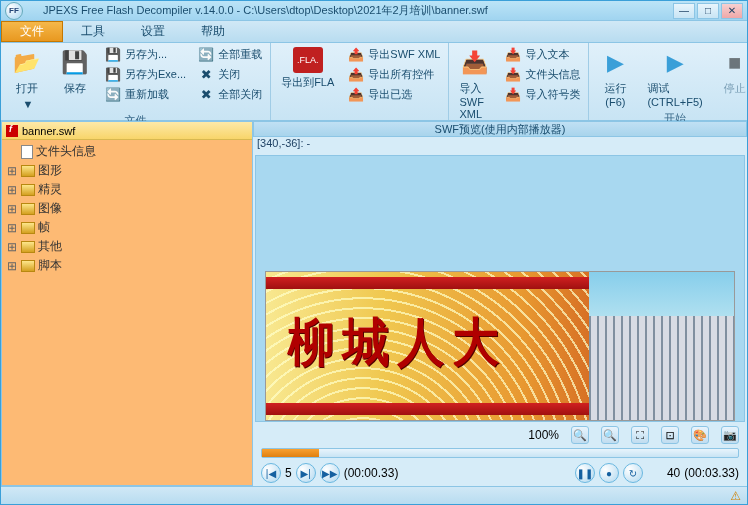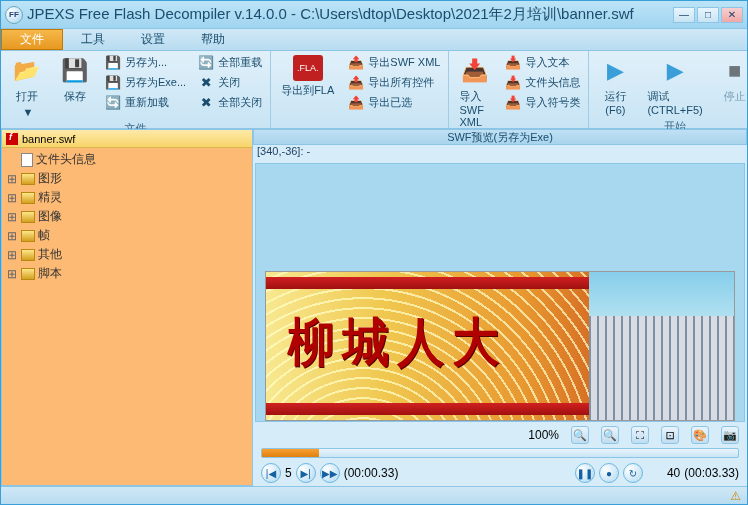--- a/index.html
+++ b/index.html
@@ -1,20 +1,20 @@
 <!DOCTYPE html>
 <html><head>
 <meta charset="utf-8">
 <style>
 * { margin: 0; padding: 0; box-sizing: border-box; font-family: "Microsoft YaHei", Tahoma, sans-serif; font-size: 12px; }
 body { background: #a8d8f0; width: 748px; height: 505px; overflow: hidden; }
 .window { width: 748px; height: 505px; border: 1px solid #3a9fd8; display: flex; flex-direction: column; background: #d6ecf8; }
-.titlebar { height: 28px; background: linear-gradient(#bce4f7,#a0d4f0); display: flex; align-items: center; padding: 0 4px; gap: 4px; border-bottom: 1px solid #8cc5e5; }
+.titlebar { height: 20px; background: linear-gradient(#bce4f7,#a0d4f0); display: flex; align-items: center; padding: 0 4px; gap: 20px; border-bottom: 1px solid #8cc5e5; }
 .titlebar .logo { width: 18px; height: 18px; border-radius: 50%; background: radial-gradient(circle at 30% 30%, #fff, #c0e0f5 70%); border: 1px solid #6ab; display:flex; align-items:center; justify-content:center; font-size:8px; font-weight:bold; color:#247; }
-.titlebar .title { flex: 1; font-size: 15px; color: #1a4d6e; }
+.titlebar .title { flex: 1; font-size: 11px; color: #1a4d6e; }
 .winbtns { display: flex; gap: 2px; }
 .winbtn { width: 22px; height: 16px; background: linear-gradient(#e8f5fc,#c8e4f4); border: 1px solid #8cc5e5; display:flex; align-items:center; justify-content:center; font-size:10px; color:#246; cursor:pointer; }
 .winbtn.close { background: linear-gradient(#f7d0d0,#f0a8a8); }
 .menubar { height: 22px; background: linear-gradient(#d0e8f6,#b8dcf0); display:flex; align-items:center; border-bottom:1px solid #8cc5e5; }
 .menu-item { padding: 0 18px; height:100%; display:flex; align-items:center; color:#1a4d6e; cursor:pointer; }
 .menu-item.active { background: linear-gradient(#f5b84a,#e89820); color:#fff; border:1px solid #c67700; }
 .ribbon { height: 78px; background: linear-gradient(#e0f0fa,#c8e4f4); display:flex; border-bottom:1px solid #8cc5e5; }
 .ribbon-group { border-right: 1px solid #a0cce6; display:flex; flex-direction:column; padding: 2px 4px; }
 .ribbon-group .body { flex:1; display:flex; align-items:flex-start; gap:4px; }
 .ribbon-group .label { text-align:center; font-size:11px; color:#3a6a8a; padding:1px 0; }
@@ -234,21 +234,21 @@
           </div>
         <div class="tree-item">
             <span class="tw">⊞</span>
             <span class="fld"></span>
             <span>脚本</span>
           </div>
       </div>
     </div>
 
     <div class="right-pane">
-      <div class="preview-header">SWF预览(另存为Exe)</div>
+      <div class="preview-header">SWF预览(使用内部播放器)</div>
       <div class="coords">[340,-36]:  -</div>
       <div class="preview">
         <div class="banner">
           <div class="redbar"></div>
             <div class="redbar2"></div>
           <div class="txt">柳 城 人 大</div>
           <div class="bldg"></div>
         </div>
       </div>
       <div class="zoom-bar">

